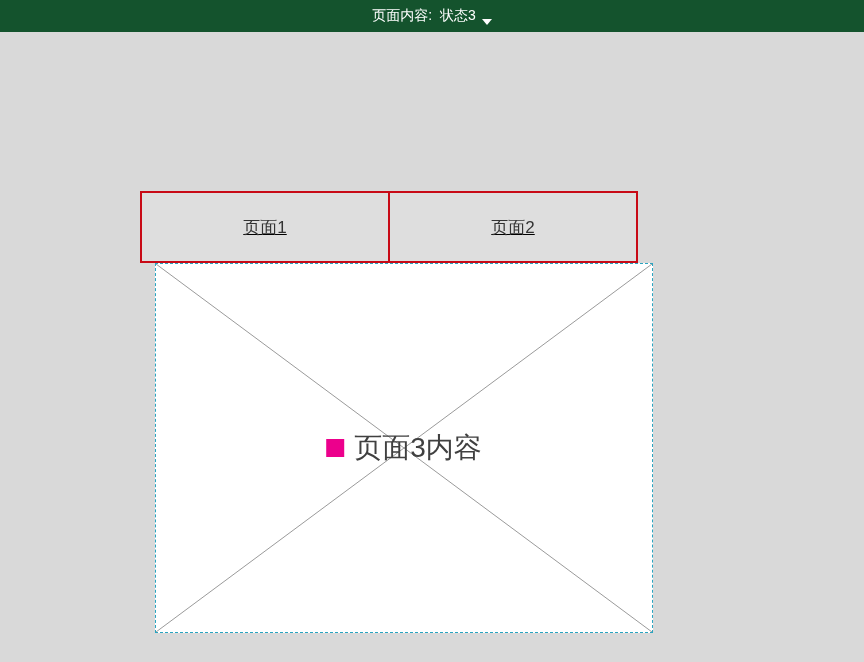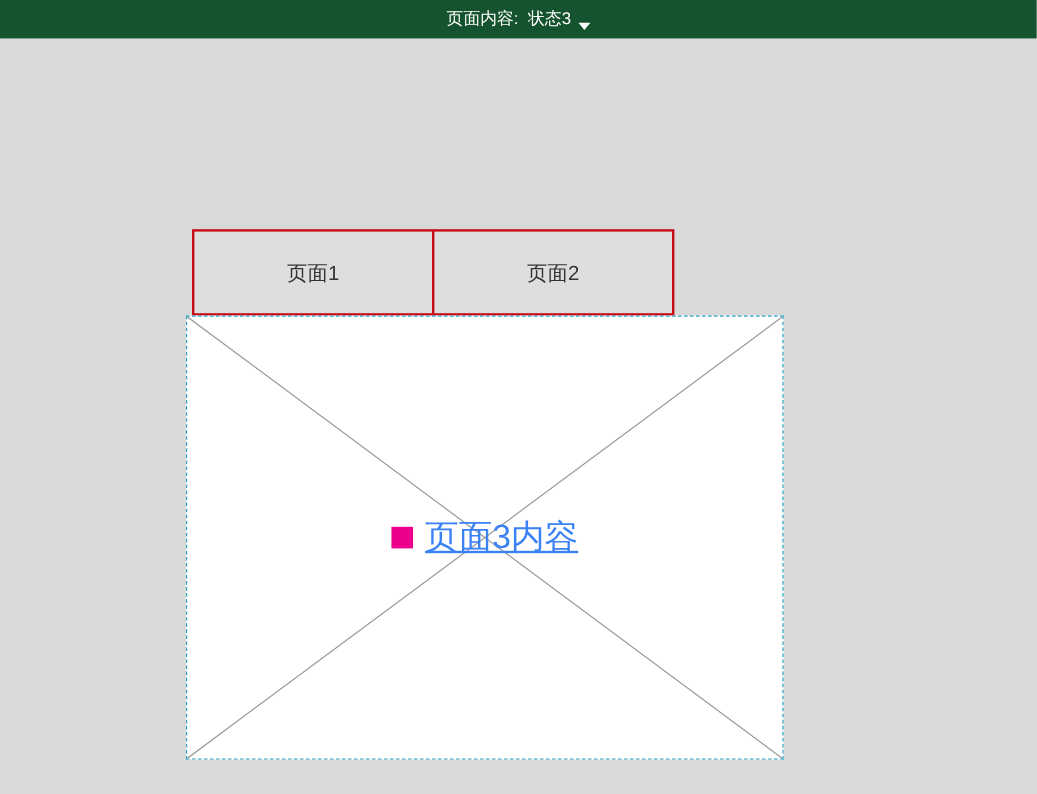--- a/index.html
+++ b/index.html
@@ -42,25 +42,26 @@
       border-right: 5px solid transparent;
       border-top: 6px solid white;
     }
     .stage {
       position: relative;
       width: 100%;
       height: calc(100% - 32px);
     }
     .tabs-container {
       position: absolute;
-      left: 160px;
+      left: 140px;
       top: 159px;
-      width: 402px;
+      width: 498px;
       height: 72px;
       display: flex;
+      text-decoration: underline;
     }
     .tab {
       flex: 1;
       border: 2px solid #c80a16;
       background: #dedede;
       display: flex;
       align-items: center;
       justify-content: center;
       font-size: 17px;
       color: #333;
@@ -96,23 +97,22 @@
       gap: 10px;
     }
     .square-marker {
       width: 18px;
       height: 18px;
       background: #ec008c;
       display: inline-block;
     }
     .content-text {
       font-size: 28px;
-      color: #3b82f6;
+      color: #404040;
       white-space: nowrap;
-      text-decoration: underline;
     }
   </style>
 </head>
 <body>
 
 <div class="header-bar">
   <span class="header-label">页面内容:</span>
   <div class="state-selector">
     <span class="state-value">状态3</span>
     <span class="dropdown-arrow"></span>

